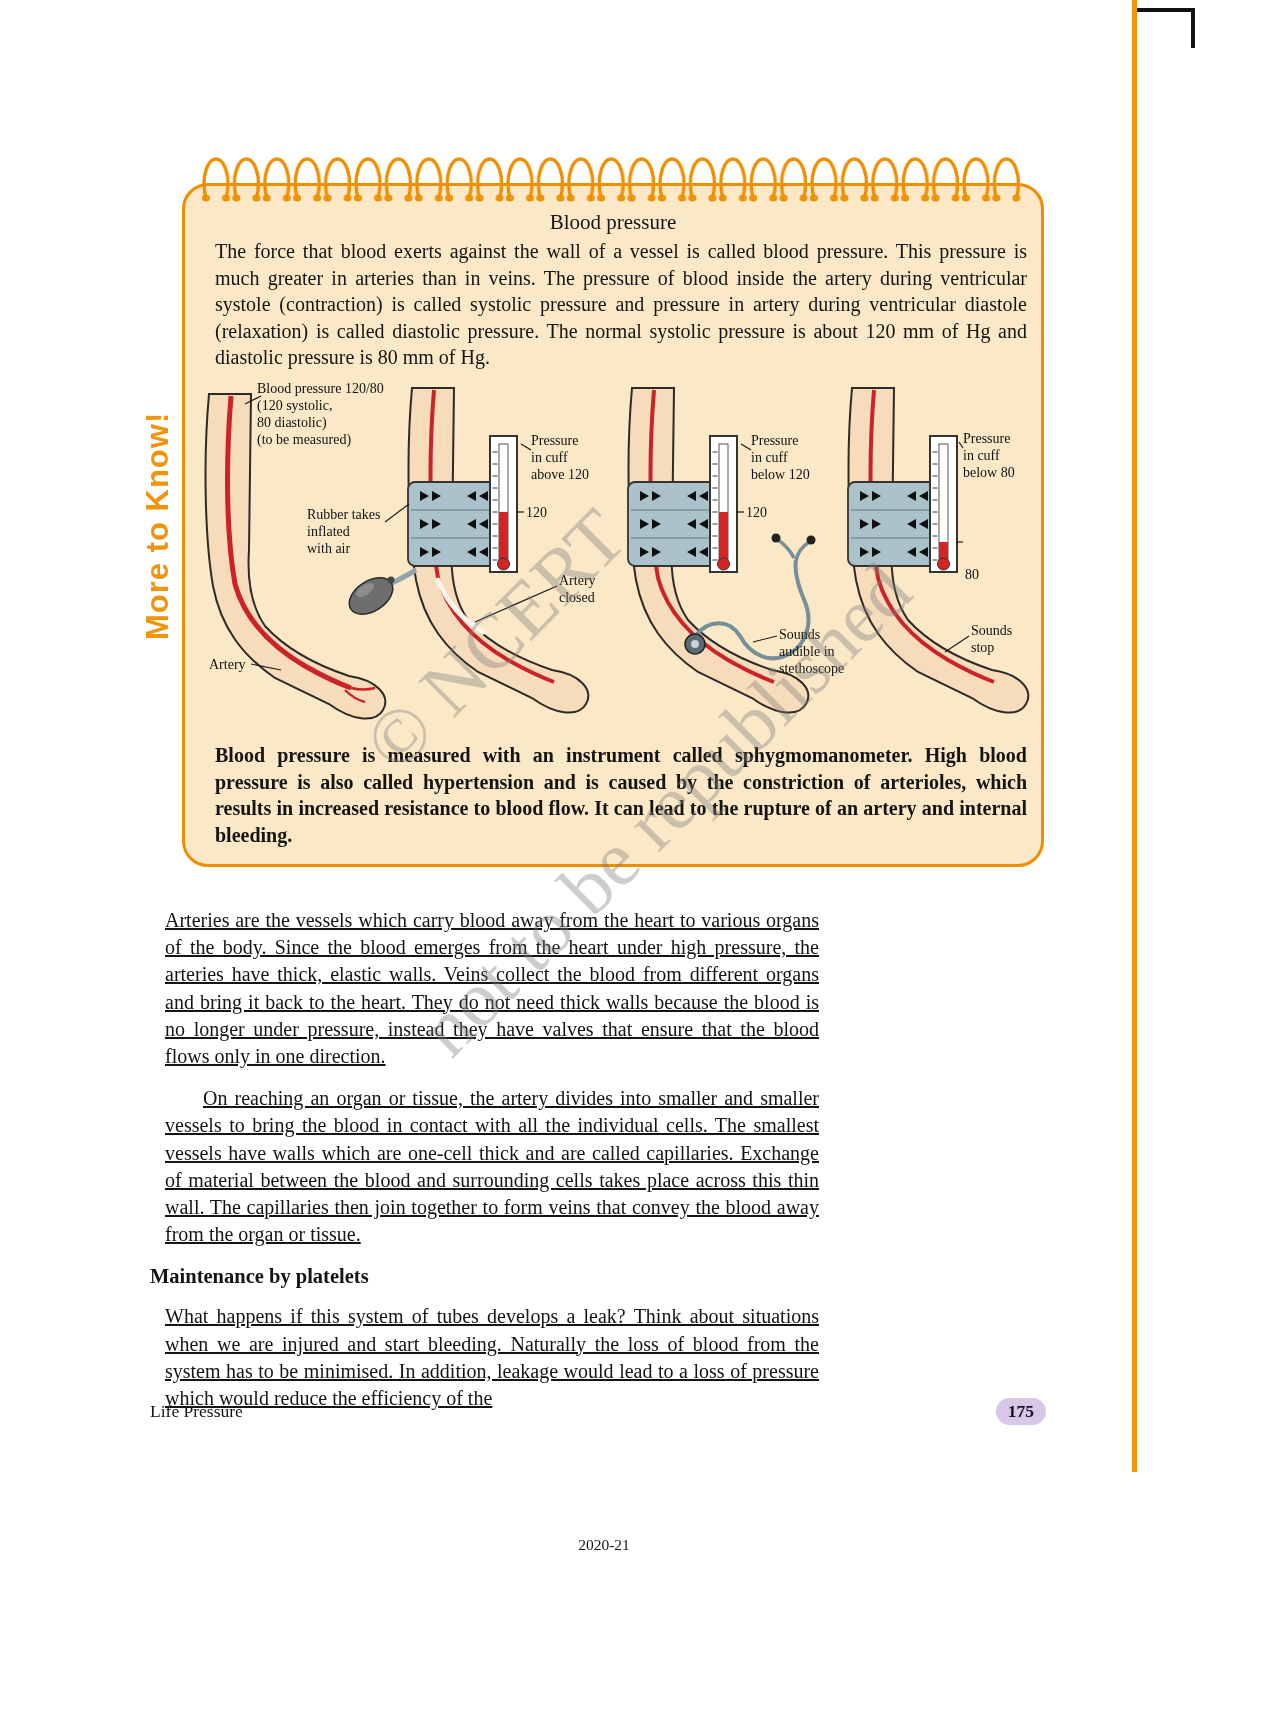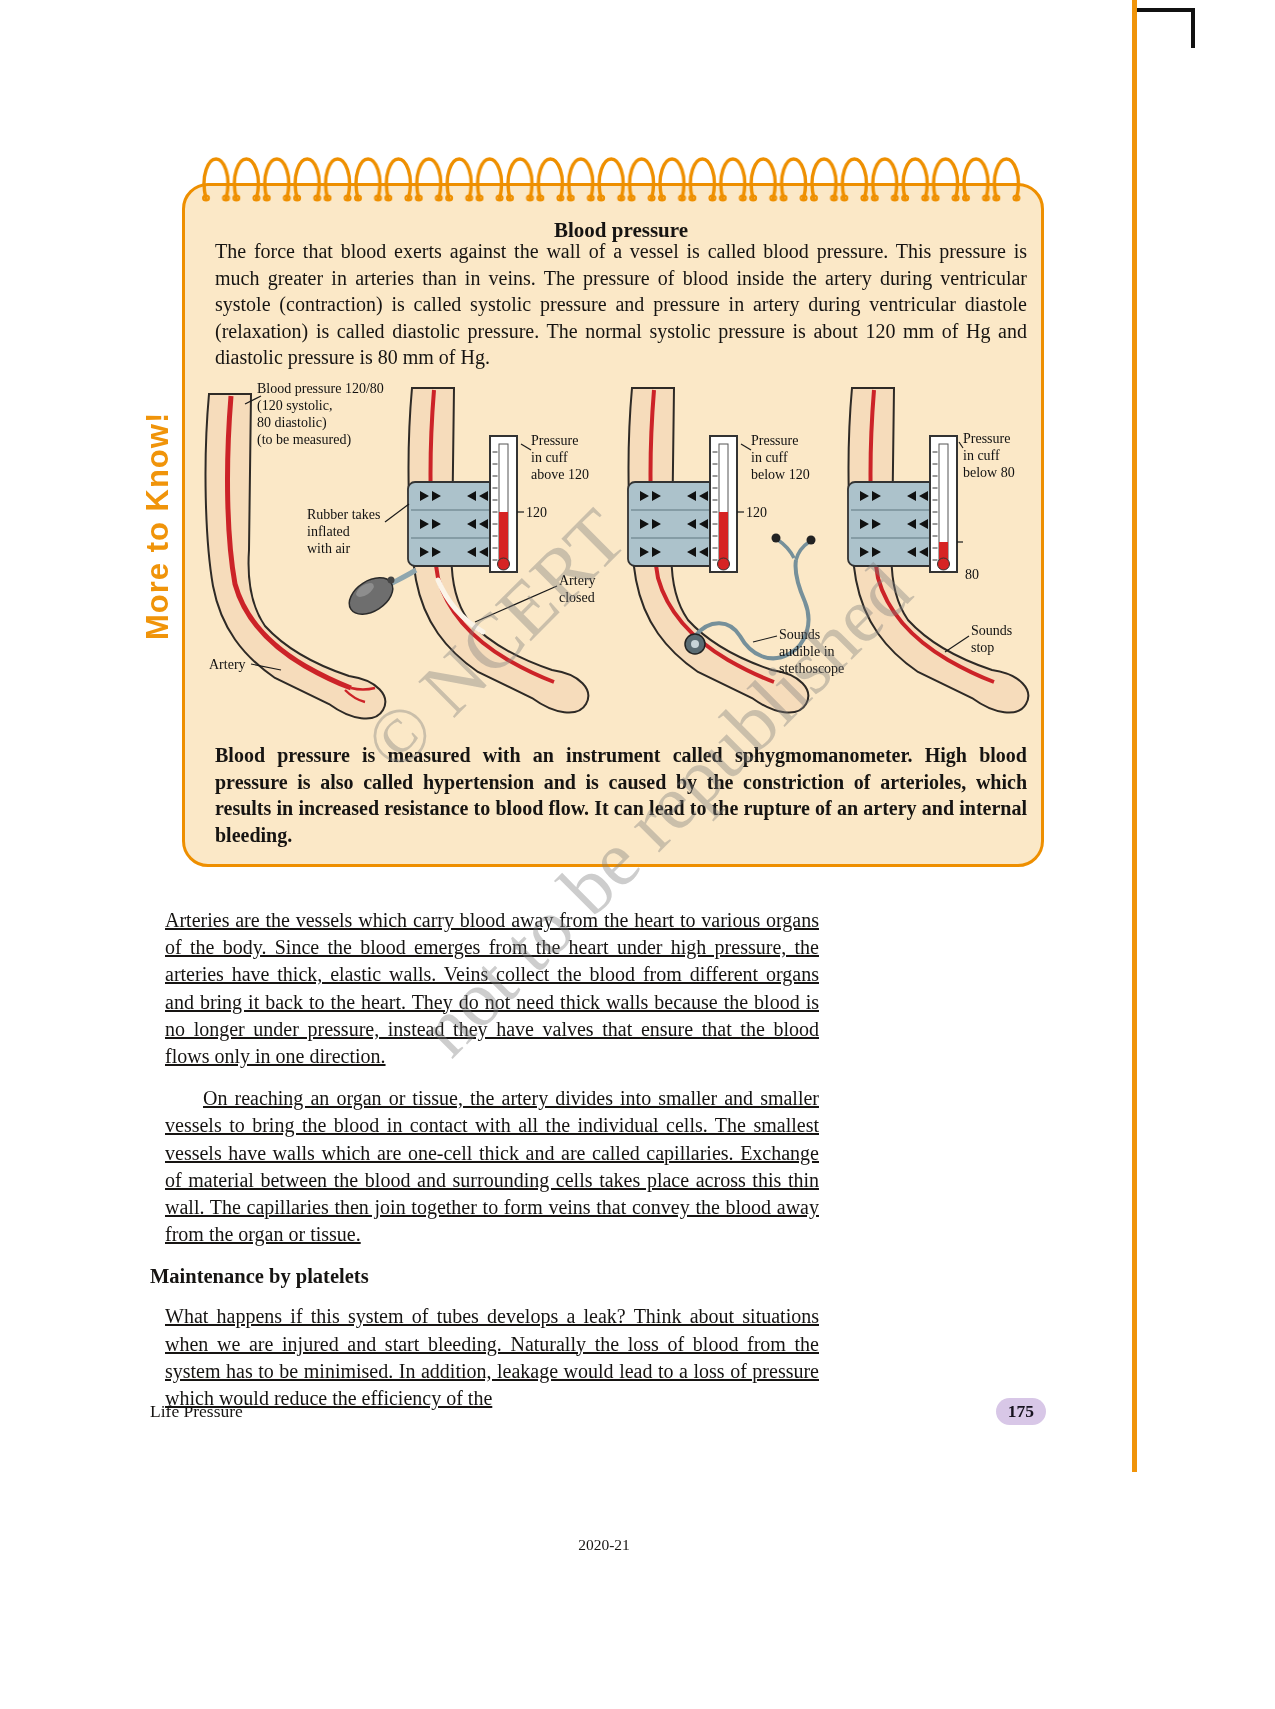--- a/index.html
+++ b/index.html
@@ -26,22 +26,22 @@
   }
   .watermark .wm1{font-size:78px;margin-bottom:150px;}
   .watermark .wm2{font-size:78px;white-space:nowrap;}
   
   .info-box{
     position:absolute;left:182px;top:183px;width:856px;height:678px;
     background:#FBE8C7;border:3.5px solid #EE8F00;border-radius:26px;
   }
   .spiral{position:absolute;left:16px;top:-30px;z-index:3;}
   .box-title{
-    position:absolute;top:24px;left:0;width:100%;margin:8px;text-align:center;
-    font-size:21px;font-weight:bold;
+    position:absolute;top:24px;left:0;width:100%;margin:0;text-align:center;
+    font-size:21px;font-weight:normal;
   }
   .box-text{
     position:absolute;left:30px;width:812px;margin:0;
     font-size:20px;line-height:26.5px;text-align:justify;
   }
   .box-intro{top:52px;}
   .box-outro{top:556px;font-weight:bold;}
   
   .figure{position:absolute;left:10px;top:188px;width:840px;height:370px;}
   .figure svg{position:absolute;left:0;top:0;}

